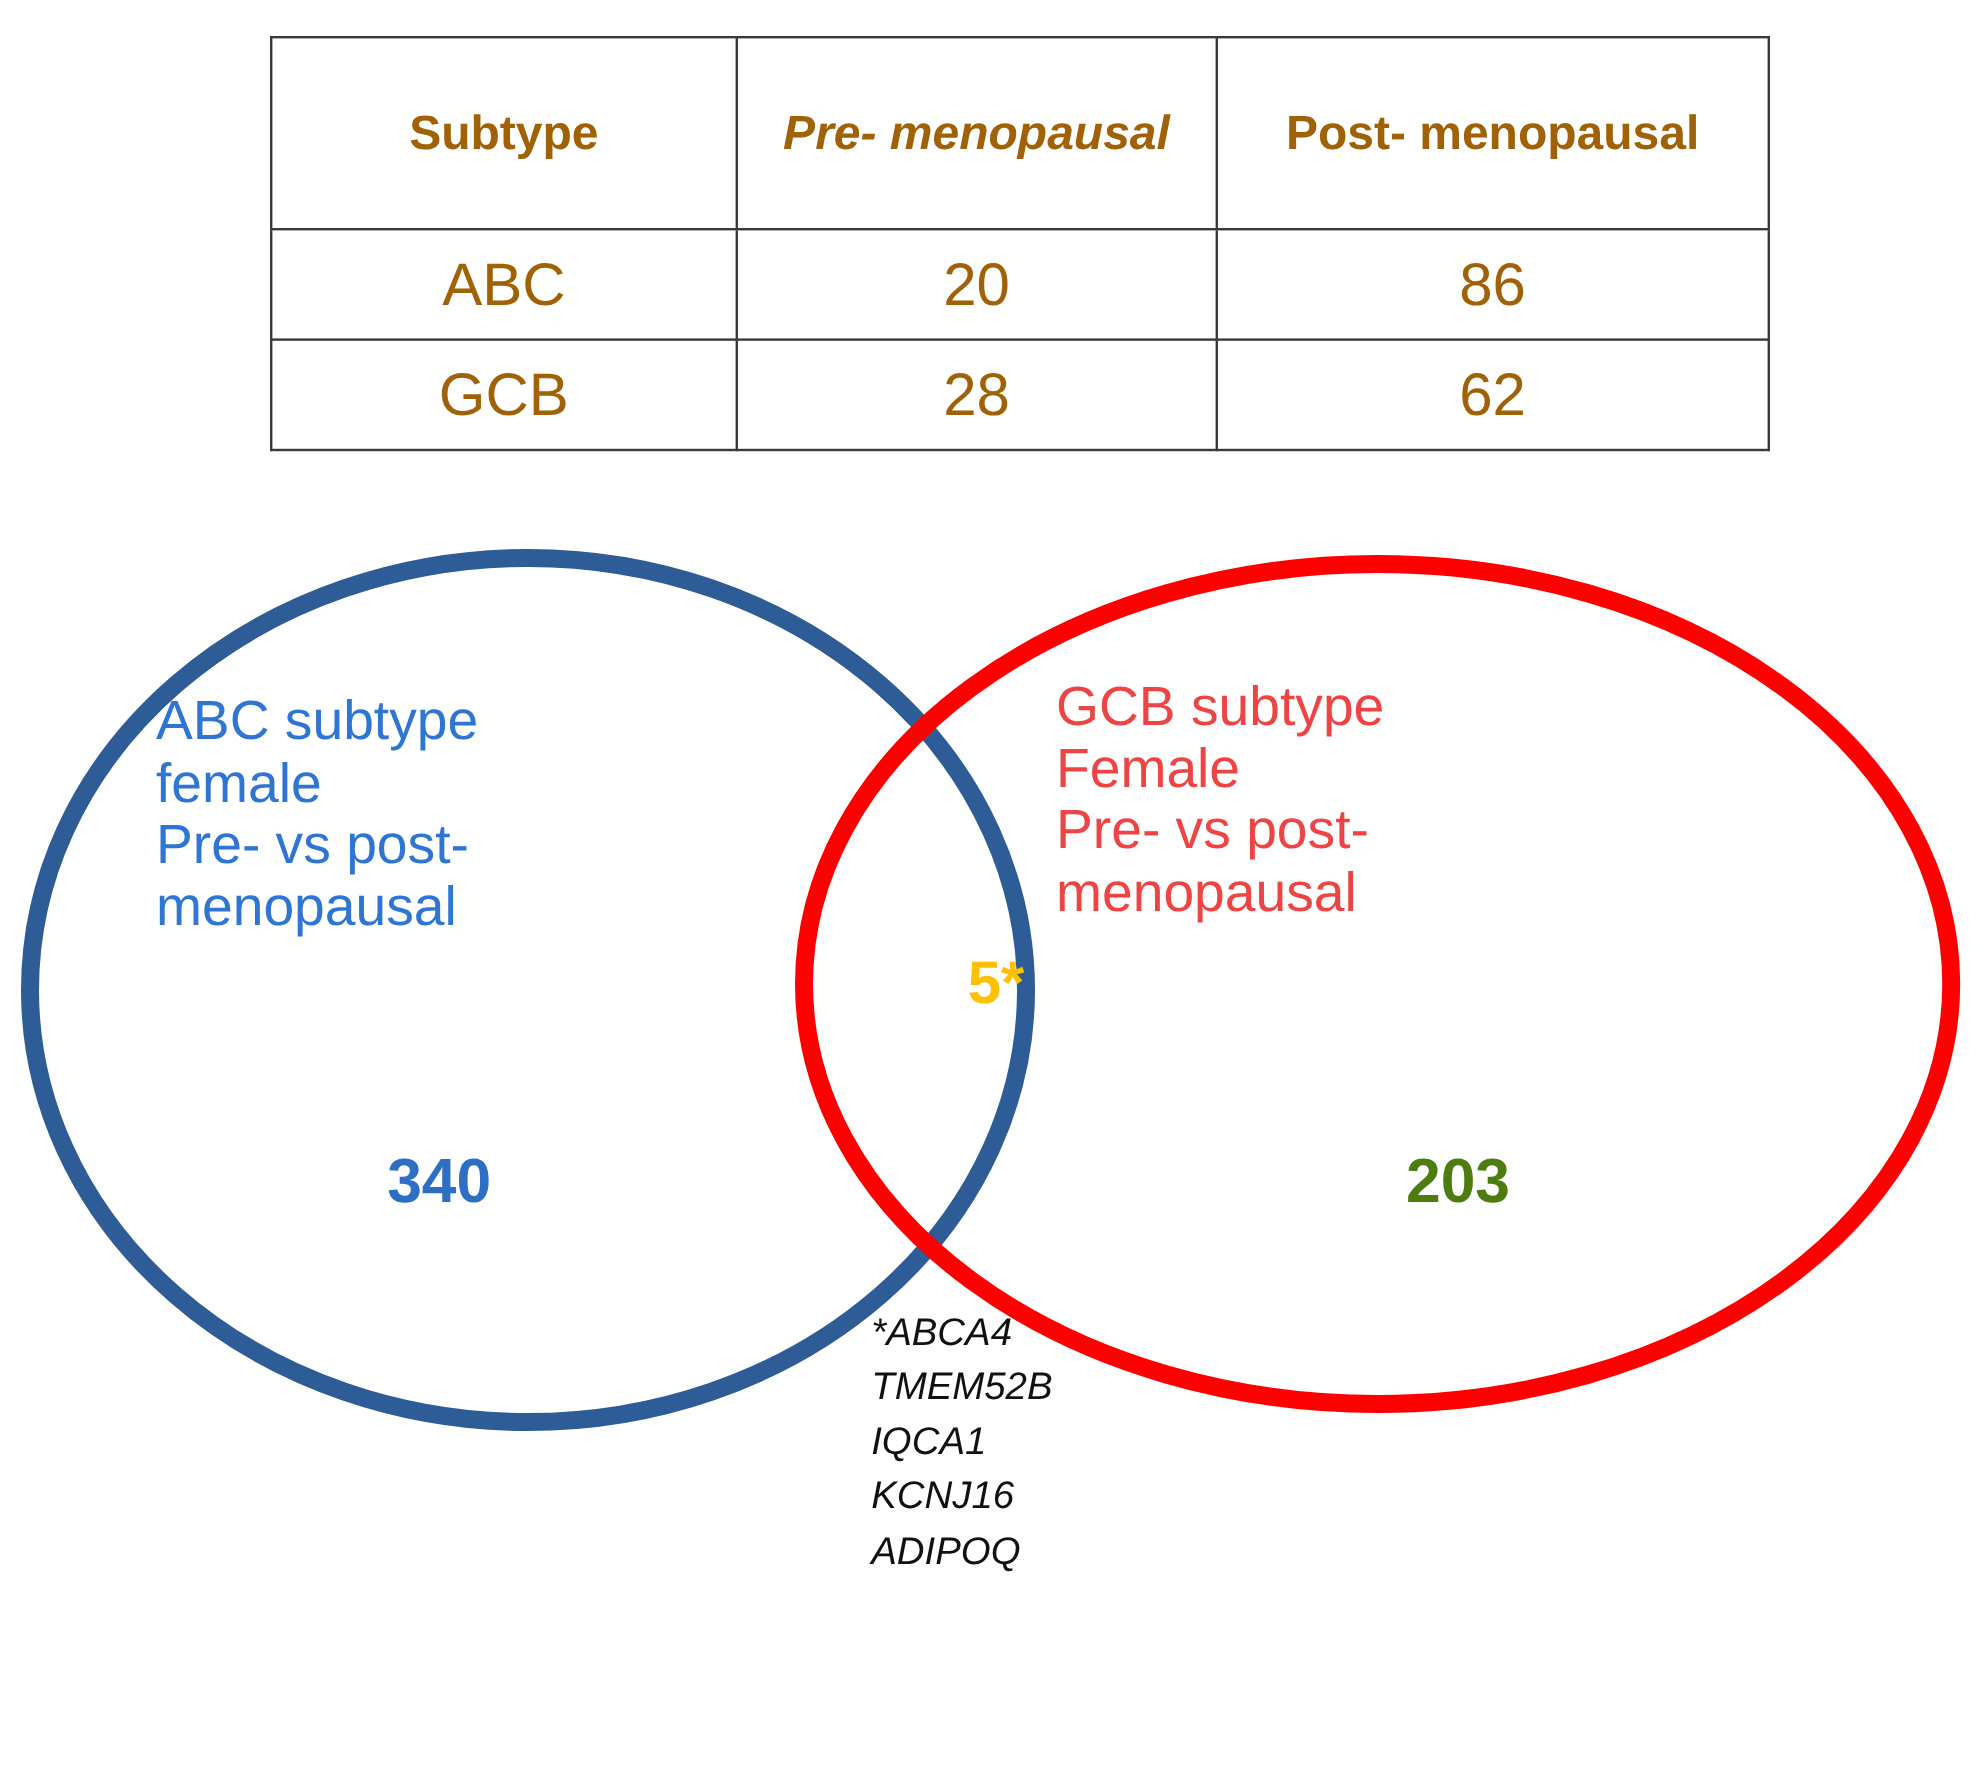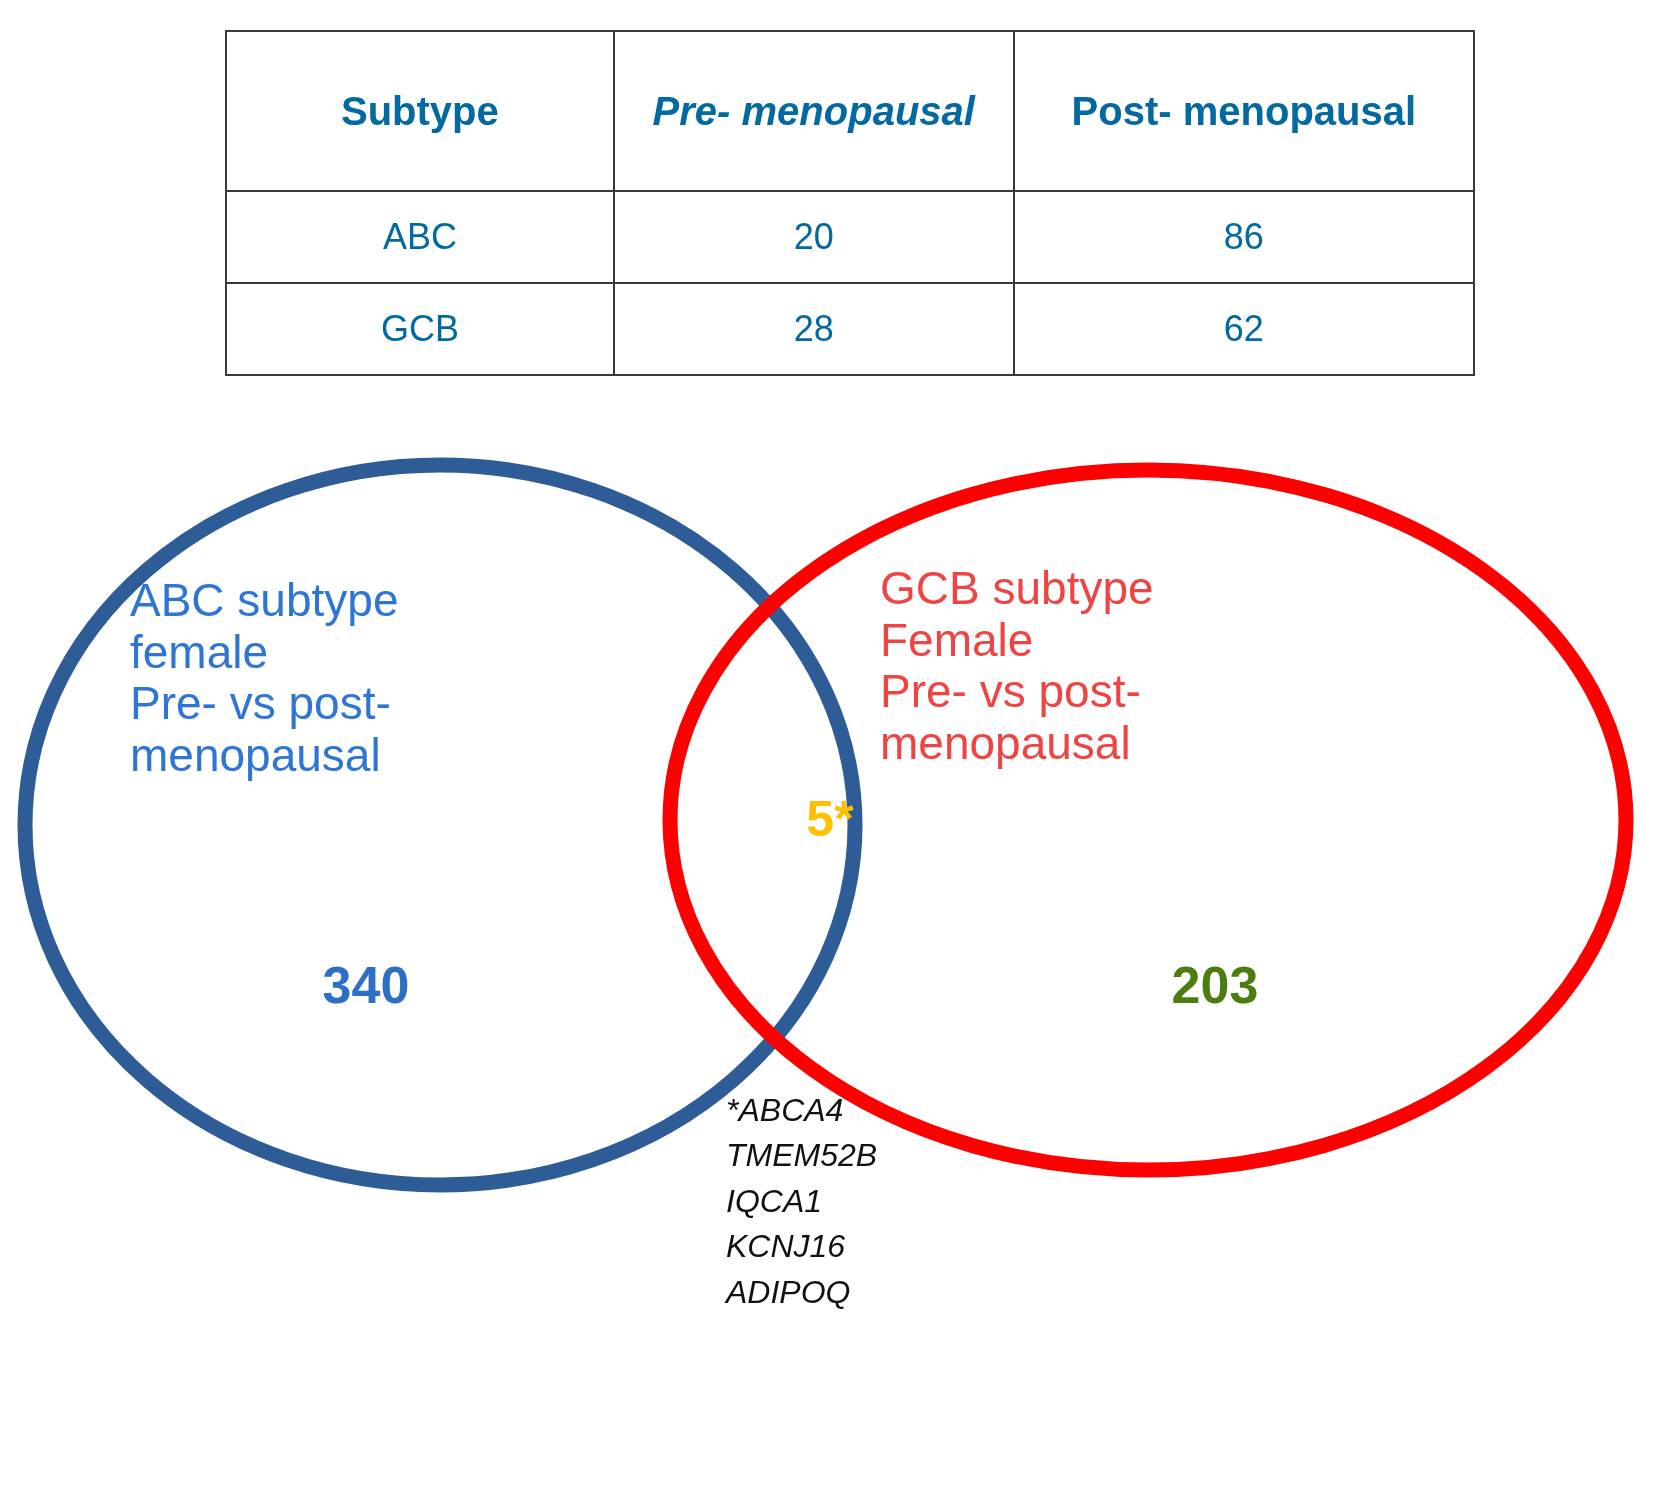--- a/index.html
+++ b/index.html
@@ -26,32 +26,32 @@
   table.summary {
     border-collapse: collapse;
     width: 100%;
     table-layout: fixed;
   }
   table.summary th,
   table.summary td {
     border: 2px solid #3a3a3a;
     text-align: center;
     vertical-align: middle;
-    color: #0369a1;
+    color: #a16207;
     font-family: "Liberation Sans", sans-serif;
   }
   table.summary th {
     font-size: 40px;
     font-weight: bold;
     height: 150px;
     line-height: 1.15;
     padding: 4px 6px;
   }
   table.summary td {
-    font-size: 36px;
+    font-size: 50px;
     font-weight: normal;
     height: 86px;
     padding: 2px 6px;
   }
   .col-subtype { width: 31%; }
   .col-pre     { width: 32%; font-style: italic; }
   .col-post    { width: 37%; border-radius: 20px; }
 
   
   #venn-wrap {

